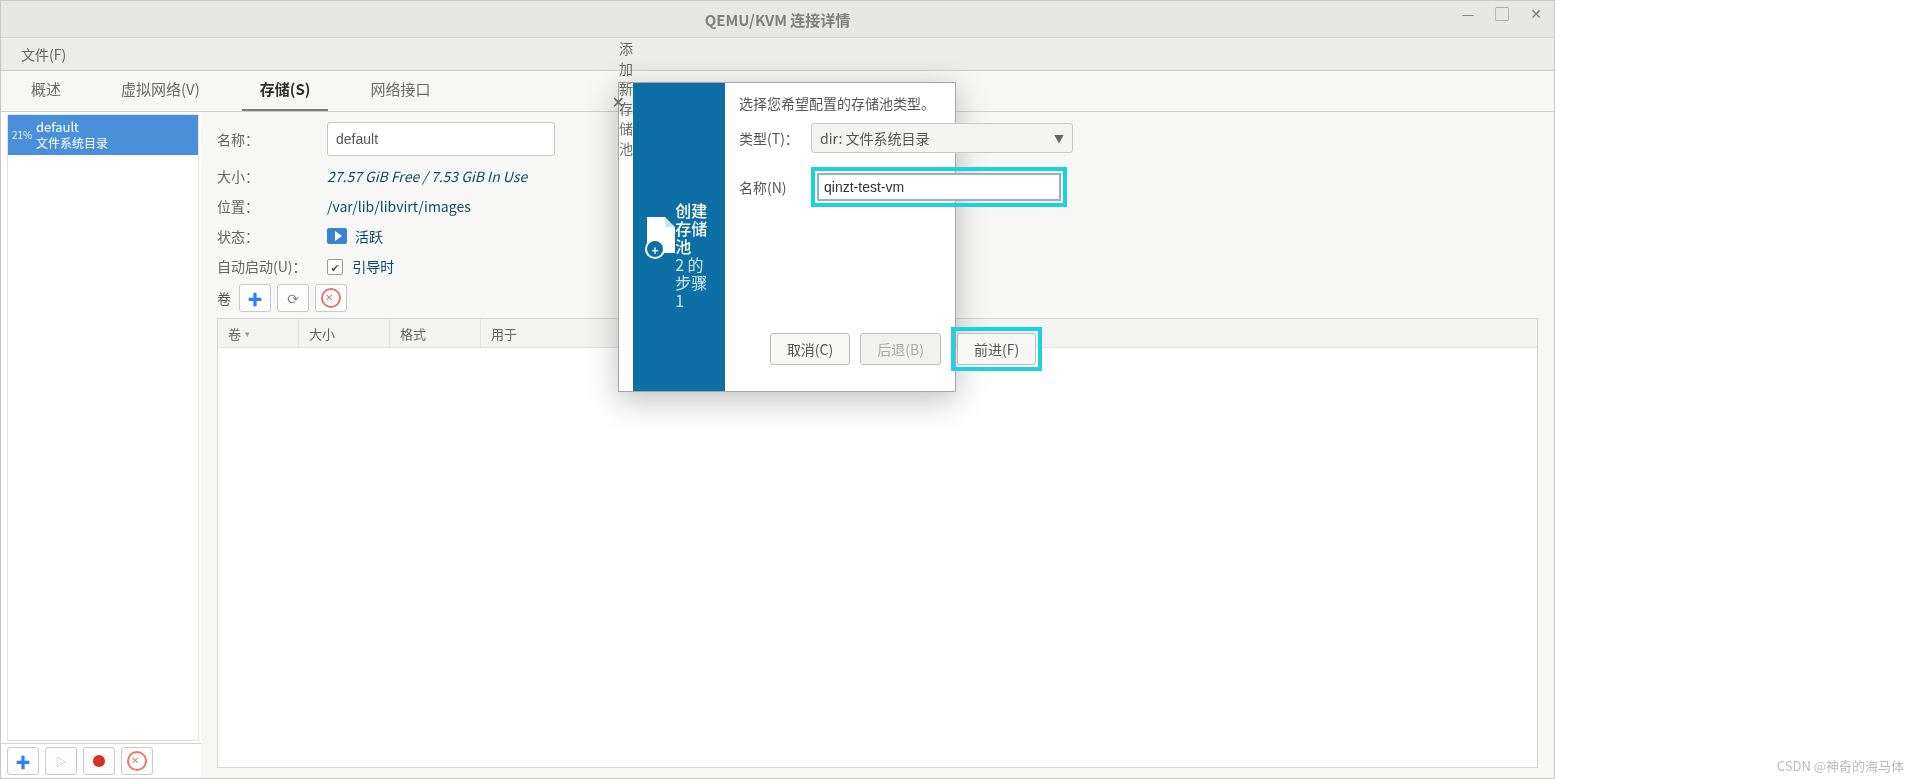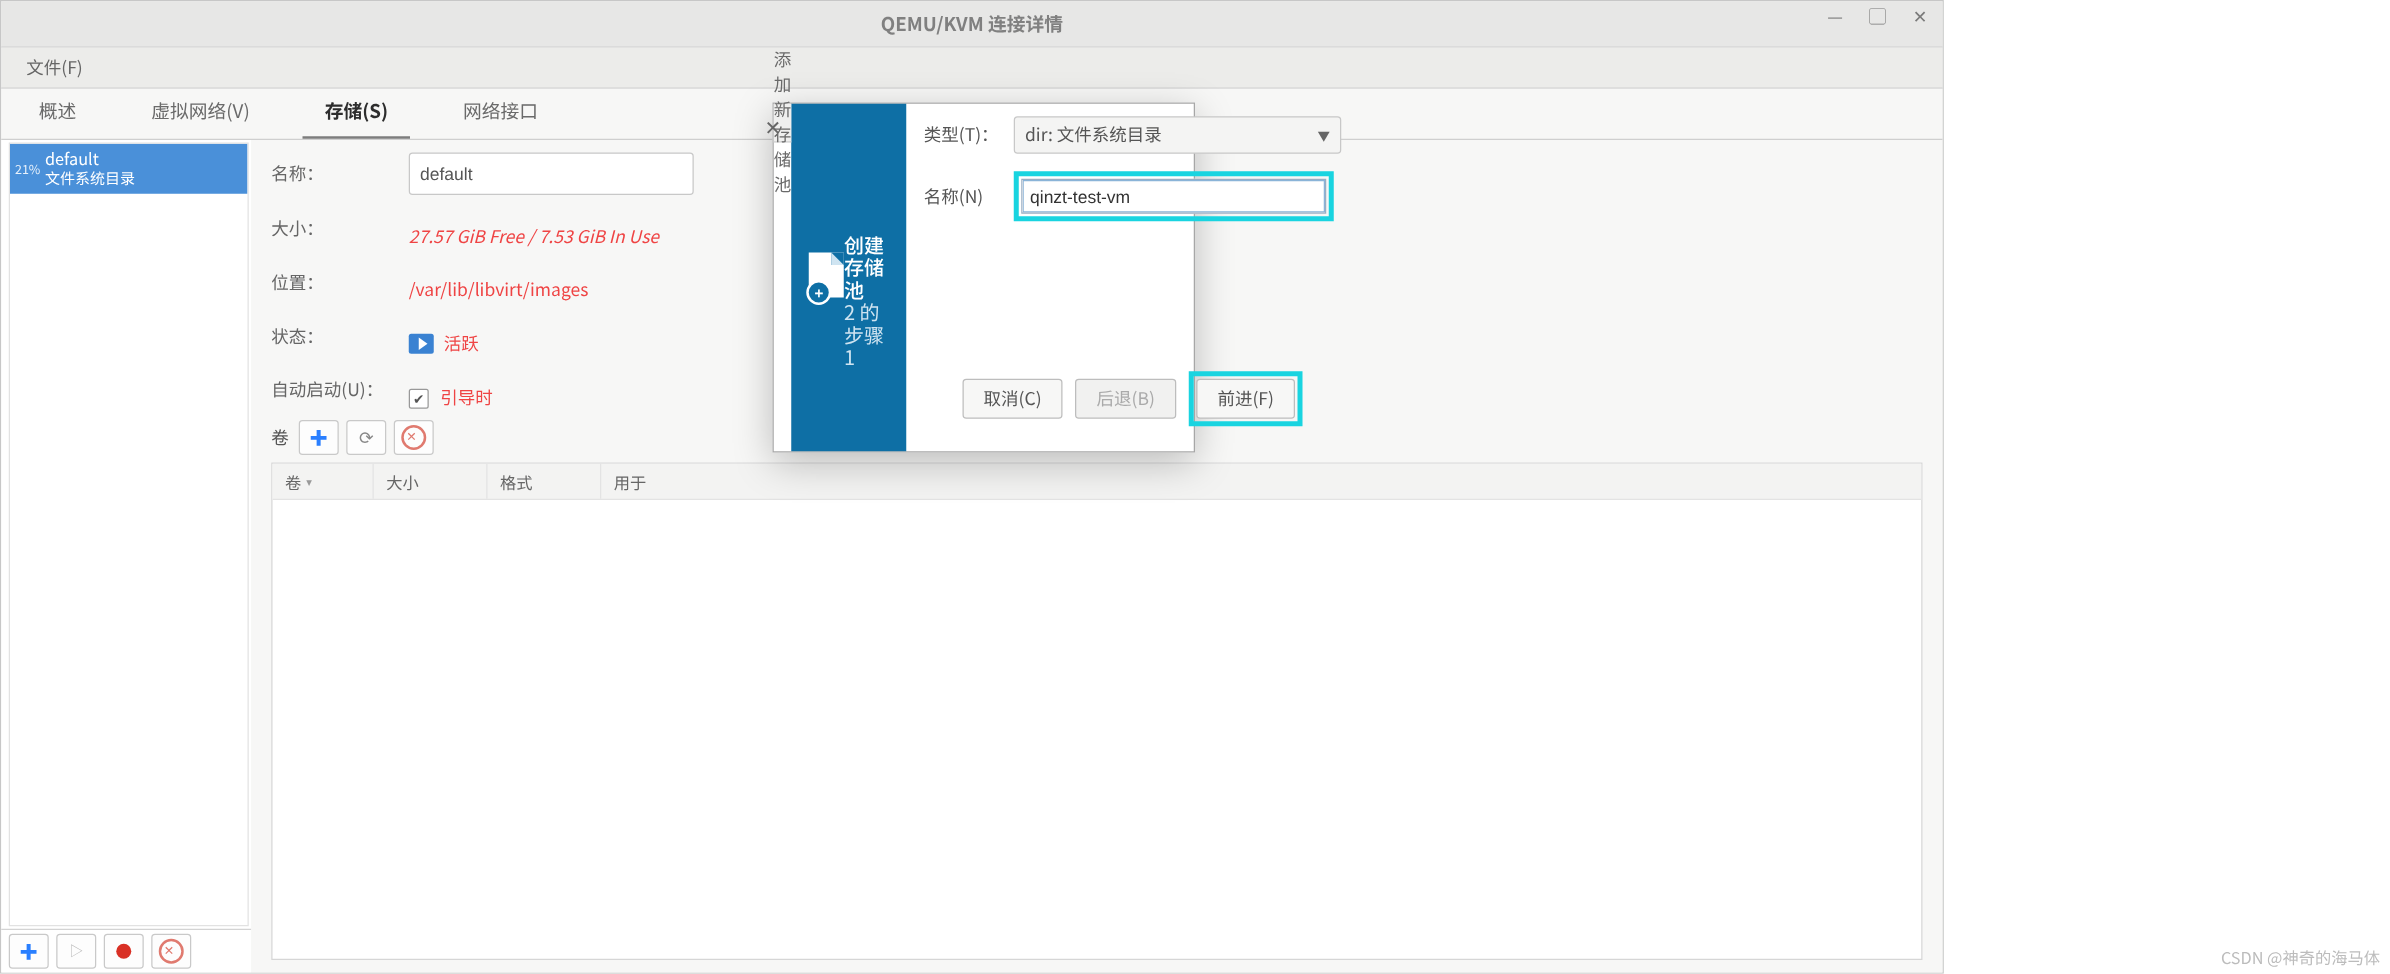--- a/index.html
+++ b/index.html
@@ -172,21 +172,21 @@
   color: #666;
   font-size: 14px;
 }
 .props .lbl { }
 .props input.txt {
   width: 210px; height: 28px;
   padding: 2px 8px;
   border: 1px solid #c8c8c8; border-radius: 3px;
   background: #fff; font-size: 14px; color: #555;
 }
-.props .val { color: #ef4444; margin-top: 13px; }
+.props .val { color: #0c4a6e; }
 .sizeline i { font-style: italic; }
 .state-row { display: flex; align-items: center; gap: 8px; }
 .state-icon {
   width: 20px; height: 16px;
   background: #3a82d2;
   display: flex; align-items: center; justify-content: center;
   border-radius: 2px;
 }
 .state-icon::after {
   content: ""; border-left: 7px solid #fff;
@@ -469,20 +469,21 @@
       <div class="banner-doc"></div>
       <div class="banner-plus">+</div>
     </div>
     <div class="banner-texts">
       <div class="banner-title">创建存储池</div>
       <div class="banner-sub">2 的步骤 1</div>
     </div>
   </div>
 
   <div class="modal-body">
+    <div class="modal-desc">选择您希望配置的存储池类型。</div>
 
     <div class="modal-row">
       <span class="rlabel">类型(T)：</span>
       <div class="modal-select">
         <span>dir: 文件系统目录</span>
         <span class="select-caret">▼</span>
       </div>
     </div>
 
     <div class="modal-row">

